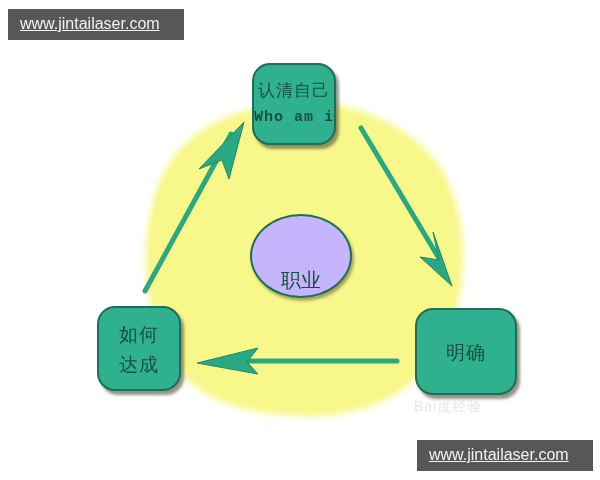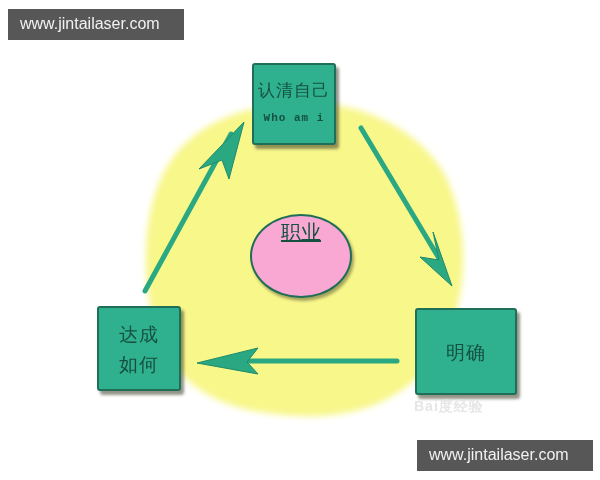--- a/index.html
+++ b/index.html
@@ -1,30 +1,30 @@
 <!DOCTYPE html>
 <html><head>
 <meta charset="utf-8">
 <style>
   html, body { margin:0; padding:0; }
   body { width:600px; height:480px; position:relative; background:#ffffff; overflow:hidden; font-family:"DejaVu Sans", sans-serif; }
-  .watermark { position:absolute; background:#575757; color:#f2f2f2; font-family:"Liberation Sans", sans-serif; font-size:16px; line-height:30px; height:31px; padding:0 12px; box-sizing:border-box; }
+  .watermark { position:absolute; background:#575757; color:#f2f2f2; font-family:"Liberation Sans", sans-serif; font-size:16px; line-height:30px; height:31px; padding:0 12px; box-sizing:border-box;text-decoration:underline; }
   #wm-top { left:8px; top:9px; width:176px; }
   #wm-bottom { left:417px; top:440px; width:176px; }
   svg#diagram { position:absolute; left:0; top:0; }
-  .box { position:absolute; background:#2fb08f; border:2px solid #1f6e57; border-radius:3px; box-shadow:3px 4px 3px rgba(60,60,40,0.55); box-sizing:border-box; color:#16503f; display:flex; flex-direction:column; align-items:center; justify-content:center; }
+  .box { position:absolute; background:#2fb08f; border:2px solid #1f6e57; border-radius:18px; box-shadow:3px 4px 3px rgba(60,60,40,0.55); box-sizing:border-box; color:#16503f; display:flex; flex-direction:column; align-items:center; justify-content:center; }
   .box .line { font-size:19px; line-height:30px; letter-spacing:1px; }
   #box-know { left:252px; top:63px; width:84px; height:82px; }
   #box-know .line1 { font-size:17px; line-height:28px; }
-  #box-know .line2 { font-family:"Liberation Mono", monospace; font-size:11px; line-height:28px; font-weight:bold; }
+  #box-know .line2 { font-family:"Liberation Mono", monospace; font-size:15px; line-height:28px; font-weight:bold; }
   #box-achieve { left:97px; top:306px; width:84px; height:85px; }
   #box-goal { left:415px; top:308px; width:102px; height:87px; }
-  #center { position:absolute; left:250px; top:214px; width:98px; height:80px; border-radius:50%; background:#f9a8d4; border:2px solid #1f6e57; box-shadow:2px 3px 3px rgba(60,60,40,0.45); display:flex; flex-direction:column; align-items:center; justify-content:flex-start; color:#16503f;text-decoration:underline; }
+  #center { position:absolute; left:250px; top:214px; width:98px; height:80px; border-radius:50%; background:#c4b5fd; border:2px solid #1f6e57; box-shadow:2px 3px 3px rgba(60,60,40,0.45); display:flex; flex-direction:column; align-items:center; justify-content:flex-end; color:#16503f; }
   #center .line { font-size:20px; line-height:32px; }
-  #baidu { position:absolute; left:414px; top:398px; color:#e6e6e6; font-family:"Liberation Sans", sans-serif; font-size:14px; font-weight:bold; letter-spacing:1px; }
+  #baidu { position:absolute; left:414px; top:398px; color:#e6e6e6; font-family:"Liberation Sans", sans-serif; font-size:14px; font-weight:normal; letter-spacing:1px; }
 </style>
 </head>
 <body>
 
 <svg id="diagram" width="600" height="480" viewBox="0 0 600 480">
   <defs>
     <filter id="blur" x="-10%" y="-10%" width="120%" height="120%">
       <feGaussianBlur stdDeviation="3"></feGaussianBlur>
     </filter>
   </defs>
@@ -50,22 +50,22 @@
 <div class="box" id="box-know">
   <span class="line line1">认清自己</span>
   <span class="line line2">Who am i</span>
 </div>
 
 <div id="center">
   <span class="line">职业</span>
 </div>
 
 <div class="box" id="box-achieve">
+  <span class="line">如何</span>
   <span class="line">达成</span>
-  <span class="line">如何</span>
 </div>
 
 <div class="box" id="box-goal">
   <span class="line">明确</span>
 </div>
 
 <div id="baidu">Bai度经验</div>
 
 <div class="watermark" id="wm-top">www.jintailaser.com</div>
 <div class="watermark" id="wm-bottom">www.jintailaser.com</div>

